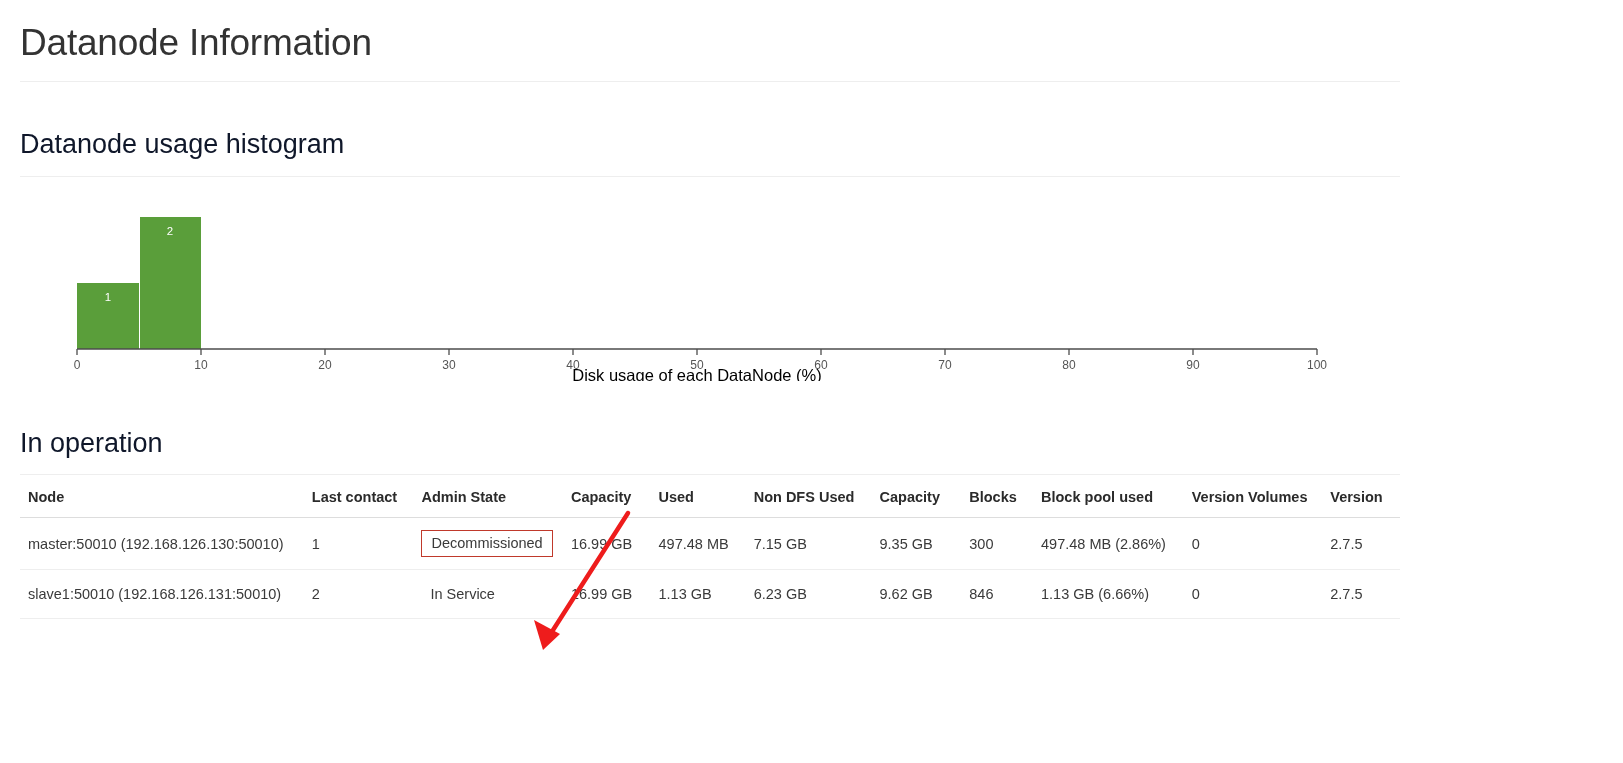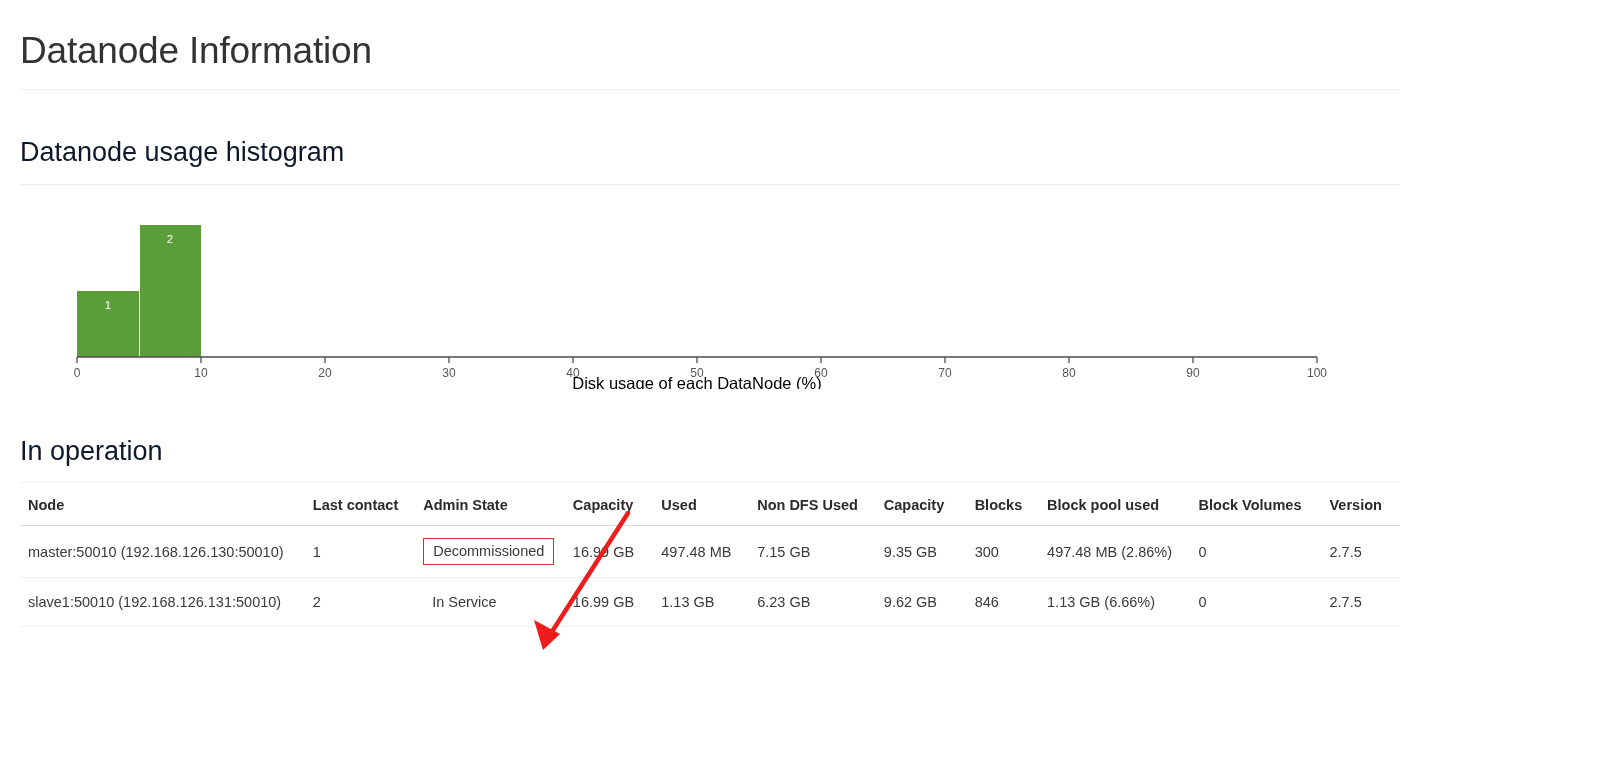--- a/index.html
+++ b/index.html
@@ -5,21 +5,21 @@
   html,body{margin:0;padding:0;}
   body{
     width:1623px;height:763px;
     background:#ffffff;
     font-family:"Liberation Sans","DejaVu Sans",sans-serif;
     color:#333333;
     overflow:hidden;
     position:relative;
   }
   #page{position:relative;width:1623px;height:763px;overflow:hidden;}
-  .page-inner{width:1400px;margin:0;padding:12px 0 0 20px;position:relative;}
+  .page-inner{width:1400px;margin:0;padding:4px 0 0 20px;position:relative;}
 
   
   .page-title{
     font-size:37px;
     font-weight:400;
     color:#333;
     line-height:1;
     padding:20px 0 20px 0;
     margin:0;
     letter-spacing:-0.2px;
@@ -184,21 +184,21 @@
         <tr>
           <th class="c-node">Node</th>
           <th class="c-last">Last contact</th>
           <th class="c-admin">Admin State</th>
           <th class="c-cap">Capacity</th>
           <th class="c-used">Used</th>
           <th class="c-nondfs">Non DFS Used</th>
           <th class="c-rem">Capacity</th>
           <th class="c-blocks">Blocks</th>
           <th class="c-bpu">Block pool used</th>
-          <th class="c-fv">Block Volumes</th>
+          <th class="c-fv">Version Volumes</th>
           <th class="c-ver">Version</th>
         </tr>
       </thead>
       <tbody id="tbody">
           <tr>
             <td class="c-node">master:50010 (192.168.126.130:50010)</td>
             <td class="c-last">1</td>
             <td class="c-admin"><span class="admin-box" style="border-color: rgb(192, 57, 43);">Decommissioned</span></td>
             <td class="c-cap">16.99 GB</td>
             <td class="c-used">497.48 MB</td>

